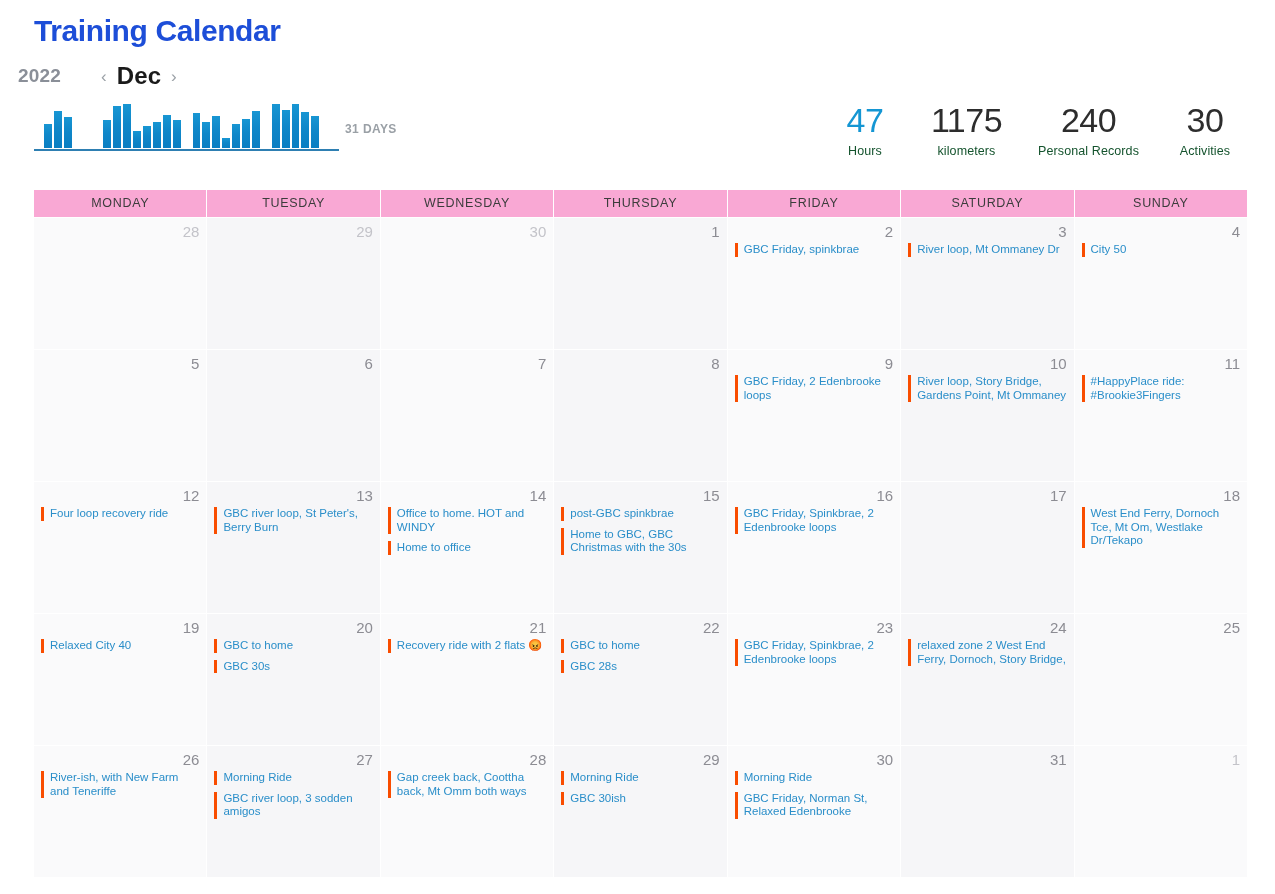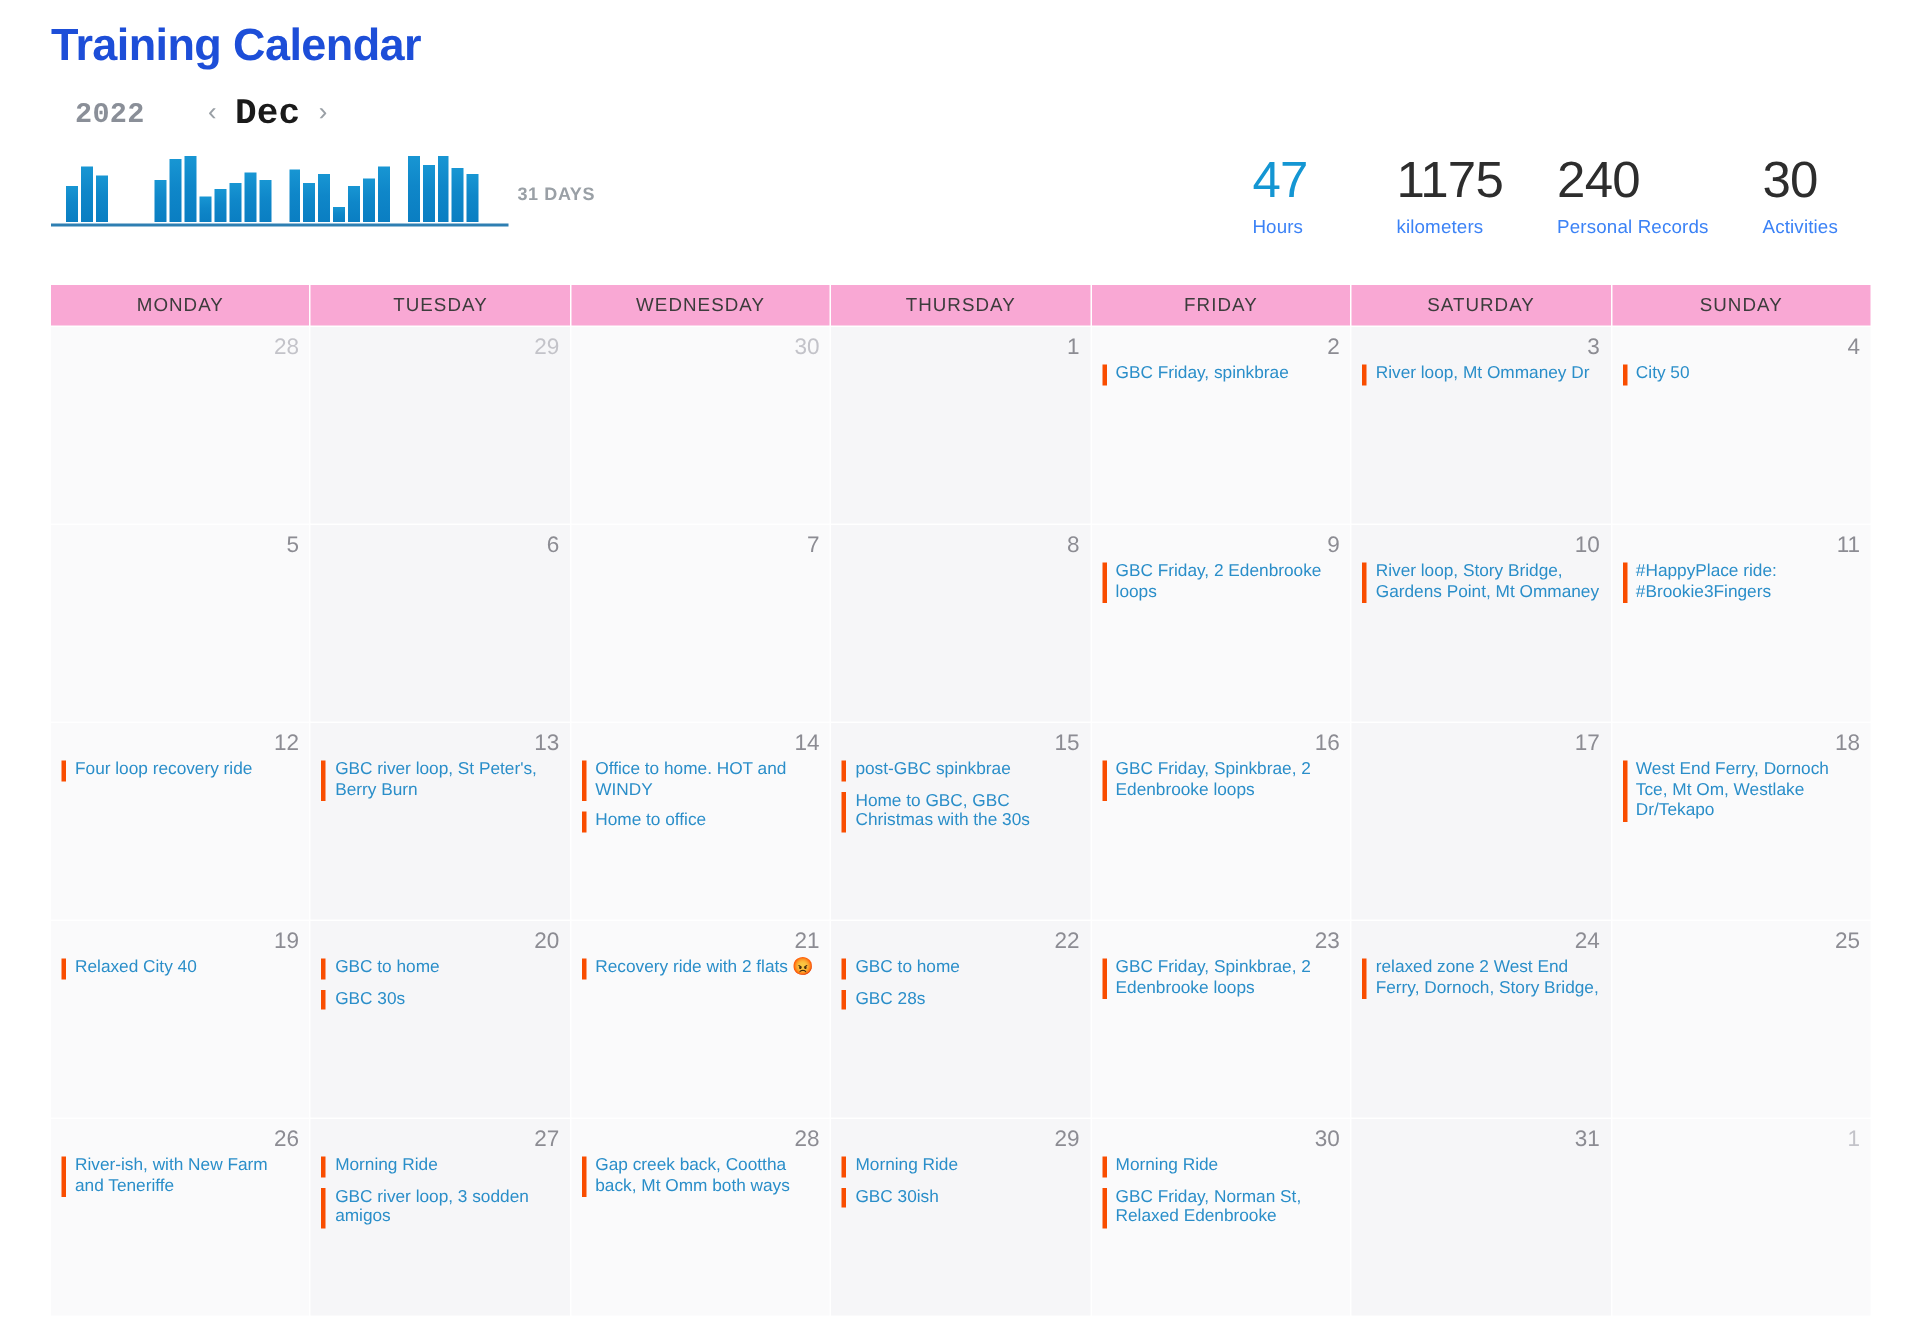--- a/index.html
+++ b/index.html
@@ -19,25 +19,24 @@
     position: absolute;
     left: 34px; top: 14px;
     font-size: 30px;
     font-weight: bold;
     letter-spacing: -0.4px;
     color: #1d4ed8;
   }
 
   .subnav {
     position: absolute;
-    left: 50px; top: 62px;
+    left: 18px; top: 62px;
     display: flex;
     align-items: center;
     height: 28px;
-    font-family: Liberation Mono, monospace;
   }
   .year {
     font-size: 19px;
     font-weight: bold;
     color: #8a8f98;
     letter-spacing: 0.2px;
   }
   .month-nav {
     display: flex;
     align-items: center;
@@ -96,35 +95,36 @@
 
   
   .stats {
     position: absolute;
     right: 22px; top: 100px;
     display: flex;
     align-items: flex-start;
     gap: 0;
   }
   .stat {
+    text-align: center;
     padding: 0 18px;
     min-width: 96px;
   }
   .stat-value {
     font-size: 34px;
     font-weight: 300;
     line-height: 40px;
     color: #2d2d2d;
     letter-spacing: -0.5px;
   }
   .stat.accent .stat-value { color: #1496d3; }
   .stat-label {
     margin-top: 4px;
     font-size: 12.5px;
-    color: #3b82f6;
+    color: #14532d;
     letter-spacing: 0.1px;
   }
 
   
   .calendar {
     position: absolute;
     left: 34px; top: 190px;
     width: 1213px;
   }
   .dow-row {

